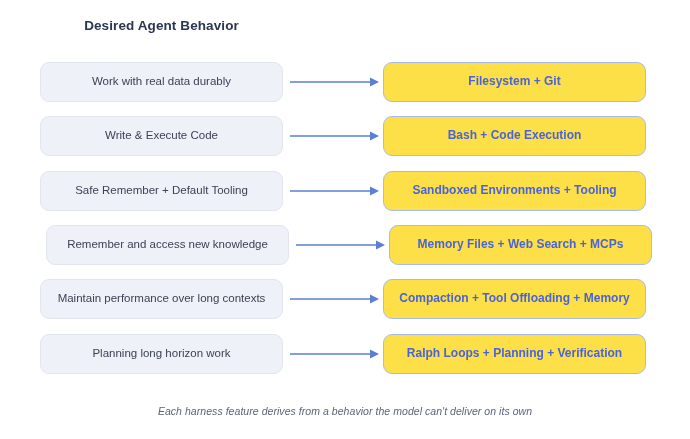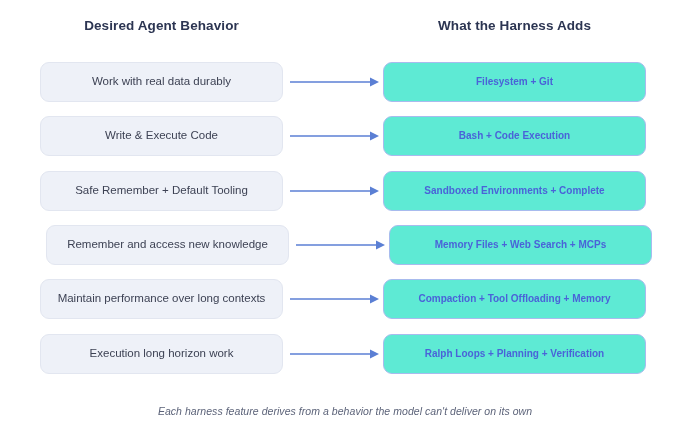--- a/index.html
+++ b/index.html
@@ -70,24 +70,24 @@
     background: #eef1f8;
     border: 1px solid #e2e6f0;
     color: #3d4254;
     font-size: 11.5px;
     font-weight: normal;
   }
 
   .box.harness {
     left: 383px;
     width: 263px;
-    background: #5eead4;
+    background: #fde047;
     border: 1px solid #a8bbee;
     color: #4a63d8;
-    font-size: 10px;
+    font-size: 12px;
     font-weight: bold;
   }
 
   
   .connector {
     position: absolute;
     left: 290px;
     top: 14px;
     width: 90px;
     height: 12px;
@@ -110,21 +110,20 @@
     letter-spacing: 0.05px;
   }
 </style>
 </head>
 <body>
 
 <div class="diagram">
 
   <div class="header-row">
     <div class="col-header left">Desired Agent Behavior</div>
-    <div class="col-header right">What the Harness Adds</div>
   </div>
 
   <div class="row" style="top:62px;">
     <div class="box behavior">Work with real data durably</div>
     <div class="connector">
       <svg width="90" height="12" viewBox="0 0 90 12" aria-hidden="true">
         <line x1="0" y1="6" x2="80" y2="6" stroke="#5b7fd4" stroke-width="1.6"></line>
         <polygon points="80,1.6 89,6 80,10.4" fill="#5b7fd4"></polygon>
       </svg>
     </div>
@@ -143,21 +142,21 @@
   </div>
 
   <div class="row" style="top:171px;">
     <div class="box behavior">Safe Remember + Default Tooling</div>
     <div class="connector">
       <svg width="90" height="12" viewBox="0 0 90 12" aria-hidden="true">
         <line x1="0" y1="6" x2="80" y2="6" stroke="#5b7fd4" stroke-width="1.6"></line>
         <polygon points="80,1.6 89,6 80,10.4" fill="#5b7fd4"></polygon>
       </svg>
     </div>
-    <div class="box harness">Sandboxed Environments + Complete</div>
+    <div class="box harness">Sandboxed Environments + Tooling</div>
   </div>
 
   <div class="row" style="top:225px;margin-left:6px;">
     <div class="box behavior">Remember and access new knowledge</div>
     <div class="connector">
       <svg width="90" height="12" viewBox="0 0 90 12" aria-hidden="true">
         <line x1="0" y1="6" x2="80" y2="6" stroke="#5b7fd4" stroke-width="1.6"></line>
         <polygon points="80,1.6 89,6 80,10.4" fill="#5b7fd4"></polygon>
       </svg>
     </div>
@@ -169,21 +168,21 @@
     <div class="connector">
       <svg width="90" height="12" viewBox="0 0 90 12" aria-hidden="true">
         <line x1="0" y1="6" x2="80" y2="6" stroke="#5b7fd4" stroke-width="1.6"></line>
         <polygon points="80,1.6 89,6 80,10.4" fill="#5b7fd4"></polygon>
       </svg>
     </div>
     <div class="box harness">Compaction + Tool Offloading + Memory</div>
   </div>
 
   <div class="row" style="top:334px;">
-    <div class="box behavior">Execution long horizon work</div>
+    <div class="box behavior">Planning long horizon work</div>
     <div class="connector">
       <svg width="90" height="12" viewBox="0 0 90 12" aria-hidden="true">
         <line x1="0" y1="6" x2="80" y2="6" stroke="#5b7fd4" stroke-width="1.6"></line>
         <polygon points="80,1.6 89,6 80,10.4" fill="#5b7fd4"></polygon>
       </svg>
     </div>
     <div class="box harness">Ralph Loops + Planning + Verification</div>
   </div>
 
   <div class="caption">Each harness feature derives from a behavior the model can't deliver on its own</div>

